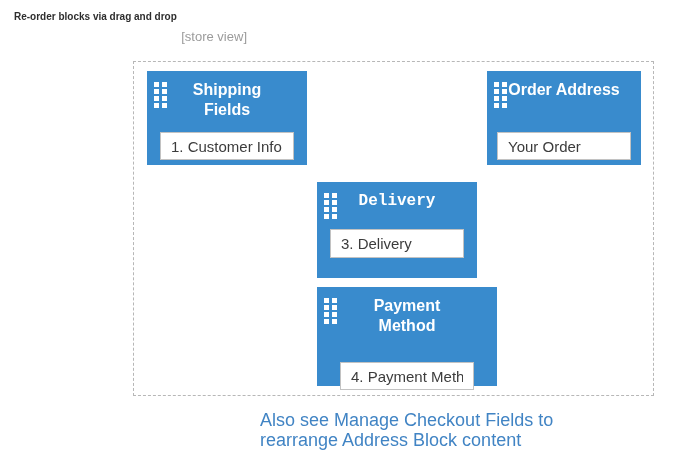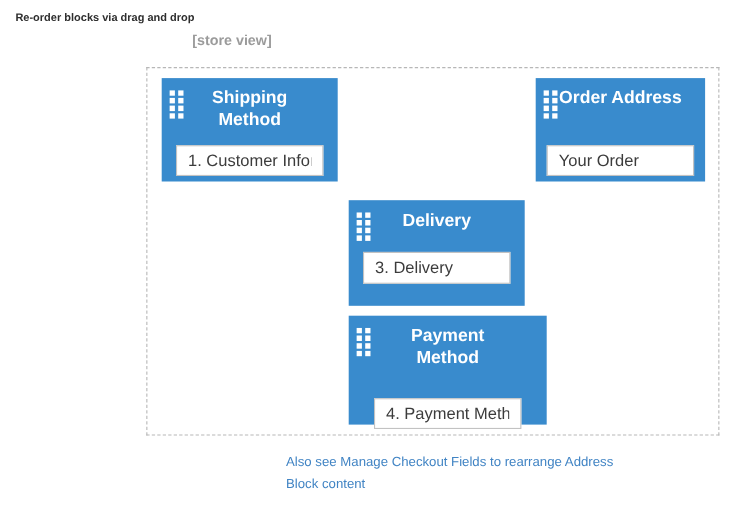--- a/index.html
+++ b/index.html
@@ -11,21 +11,21 @@
   }
   .page { position: relative; width: 684px; height: 467px; background: #fff; }
 
   .page-title {
     position: absolute; left: 14px; top: 11px;
     font-size: 10px; font-weight: bold; color: #2e2e2e;
     white-space: nowrap;
   }
   .scope-note {
     position: absolute; left: 14px; top: 29px; width: 233px;
-    text-align: right; font-size: 13px; color: #9b9b9b; font-weight: bold;
+    text-align: right; font-size: 13px; color: #9b9b9b;
   }
 
   .reorder-canvas {
     position: absolute; left: 133px; top: 61px;
     width: 521px; height: 335px;
     border: 1px dashed #b7b7b7; background: #fff;
   }
 
   .block {
     position: absolute; background: #398bcd; color: #ffffff;
@@ -39,39 +39,39 @@
   .handle {
     position: absolute; left: 7px; top: 11px; width: 13px; height: 26px;
     cursor: move; display: block;
   }
   .handle svg { display: block; }
 
   .block-title {
     margin: 9px auto 0; max-width: 112px;
     text-align: center; font-size: 16px; font-weight: bold; line-height: 20px;
   }
-  .b-delivery .block-title { max-width: 130px; }
+  .b-delivery .block-title { max-width: 130px; font-family: Liberation Mono, monospace; }
 
   .block-input {
     position: absolute; left: 50%; transform: translateX(-50%);
     width: 134px; height: 28px;
     border: 1px solid #c2c2c2; border-radius: 0; background: #ffffff;
     color: #3c3c3c; font-size: 15px; line-height: 26px;
     font-family: "Liberation Sans", "DejaVu Sans", sans-serif;
     padding: 0 10px; outline: none; white-space: nowrap; overflow: hidden;
   }
   .b-shipping-address .block-input,
   .b-shipping-method .block-input,
   .b-order-summary .block-input { top: 61px; }
   .b-delivery .block-input { top: 47px; height: 29px; }
   .b-payment-method .block-input { top: 75px; }
 
   .footer-link {
     position: absolute; left: 260px; top: 410px; width: 310px;
-    font-size: 12px; line-height: 20px; color: #4184c4;
+    font-size: 18px; line-height: 20px; color: #4184c4;
     text-decoration: none; cursor: pointer; display: block;
   }
 </style>
 </head>
 <body>
 
 <div class="page">
 
   <div class="page-title">Re-order blocks via drag and drop</div>
   <div class="scope-note">[store view]</div>
@@ -86,21 +86,21 @@
               <rect x="8" y="0" width="5" height="5"></rect>
             <rect x="0" y="7" width="5" height="5"></rect>
               <rect x="8" y="7" width="5" height="5"></rect>
             <rect x="0" y="14" width="5" height="5"></rect>
               <rect x="8" y="14" width="5" height="5"></rect>
             <rect x="0" y="21" width="5" height="5"></rect>
               <rect x="8" y="21" width="5" height="5"></rect>
           </g>
         </svg>
       </span>
-      <div class="block-title">Shipping Method</div>
+      <div class="block-title">Shipping Fields</div>
       <input class="block-input" type="text" readonly="" value="1. Customer Infor" style="">
     </div>
 
 
     <div class="block b-order-summary">
       <span class="handle">
         <svg width="13" height="26" viewBox="0 0 13 26" xmlns="http://www.w3.org/2000/svg">
           <g fill="#ffffff">
             <rect x="0" y="0" width="5" height="5"></rect>
               <rect x="8" y="0" width="5" height="5"></rect>

